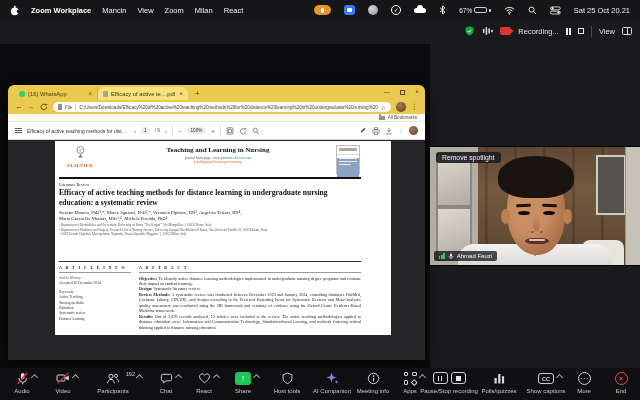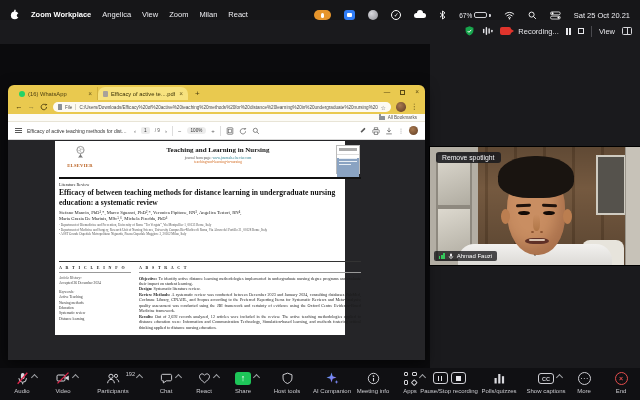--- a/index.html
+++ b/index.html
@@ -1,20 +1,20 @@
 <!DOCTYPE html>
 <html><head>
 <meta charset="utf-8">
 <style>
   html,body{margin:0;padding:0;background:#000;}
   #root{position:relative;width:640px;height:400px;background:#1a1a1d;overflow:hidden;
         font-family:"Liberation Sans","DejaVu Sans",sans-serif;-webkit-font-smoothing:antialiased;}
   .abs{position:absolute;}
   
-  #menubar{left:0;top:0;width:640px;height:20px;background:#161618;display:flex;align-items:flex-end;
+  #menubar{left:0;top:0;width:640px;height:20px;background:#161618;display:flex;align-items:center;
            color:#ececf0;font-size:7.5px;padding:0 10px;box-sizing:border-box;}
   .mb-left{display:flex;align-items:center;gap:11px;}
   .mb-app{font-weight:bold;color:#fff;}
   .mb-right{margin-left:auto;display:flex;align-items:center;gap:13px;}
   .pill-mic{width:17px;height:10px;border-radius:5px;background:#e6952c;display:flex;align-items:center;justify-content:center;}
   .pill-mic i{display:block;width:3px;height:5px;background:#fff;border-radius:1.5px;}
   .blue-app{width:11px;height:10px;border-radius:3px;background:#2f7cf6;display:flex;align-items:center;justify-content:center;}
   .blue-app i{display:block;width:5px;height:4px;background:#fff;border-radius:1px;}
   .gray-circ{width:10px;height:10px;border-radius:50%;background:radial-gradient(circle at 35% 35%,#d8d8dc,#8e8e94);}
   .chk{width:10px;height:10px;border-radius:50%;border:1px solid #fff;box-sizing:border-box;color:#fff;font-size:6px;line-height:8px;text-align:center;}
@@ -70,21 +70,21 @@
   .ham i{display:block;width:7px;height:1px;background:#5a5a5a;}
   #pdf-title{font-size:5px;color:#333;width:102px;white-space:nowrap;overflow:hidden;text-overflow:ellipsis;}
   .pg-chip{background:#ececec;border-radius:2px;font-size:4.8px;padding:1px 3px;color:#333;}
   .pg-g{font-size:6px;color:#5a5a5a;}
   .vsep{width:1px;height:10px;background:#ddd;}
   .zoom-chip{background:#ececec;border-radius:6px;font-size:4.6px;padding:1px 4px;color:#333;}
   .pdf-ic{width:8px;height:8px;}
   .spacer{flex:1;}
   #pdfcontent{height:220px;background:#252528;position:relative;}
   
-  #page{left:47px;top:1px;width:290px;height:194px;background:#fff;font-family:"Liberation Serif","DejaVu Serif",serif;color:#1a1a1a;}
+  #page{left:47px;top:1px;width:336px;height:194px;background:#fff;font-family:"Liberation Serif","DejaVu Serif",serif;color:#1a1a1a;}
   #jhead{left:4px;top:4px;width:302px;height:30px;}
   #elsevier{left:1px;top:0;width:40px;text-align:center;}
   #elsevier .wordmark{font-size:4.6px;font-weight:bold;letter-spacing:0.3px;color:#b85c1a;}
   #jcenter{left:44px;top:1px;width:230px;text-align:center;}
   #journal-title{font-size:7px;font-weight:bold;color:#141414;}
   .home-line{font-size:3.6px;margin-top:1.5px;color:#555;}
   .home-url{color:#2a7f8f;}
   .home-url2{color:#d2691e;font-size:3.6px;}
   #jcover{right:1px;top:0;width:24px;height:29px;border:0.5px solid #bbb;background:#fff;box-sizing:border-box;}
   #jcover .cov-top{height:6px;background:#fff;border-bottom:0.5px solid #ddd;padding:1px;}
@@ -153,21 +153,21 @@
 <div id="root">
 
   <div id="menubar" class="abs">
     <div class="mb-left">
       <svg width="10" height="11" viewBox="0 0 11 12">
         <circle cx="5.2" cy="7" r="4.2" fill="#fff"></circle>
         <circle cx="9.6" cy="7" r="2.1" fill="#161618"></circle>
         <rect x="4.6" y="0.6" width="1.6" height="3" rx="0.8" fill="#fff" transform="rotate(18 5.4 2)"></rect>
       </svg>
       <span class="mb-app">Zoom Workplace</span>
-      <span>Angelica</span>
+      <span>Mancin</span>
       <span>View</span>
       <span>Zoom</span>
       <span>Milan</span>
       <span>React</span>
     </div>
     <div class="mb-right">
       <span class="pill-mic">
           <i></i>
         </span>
       <span class="blue-app">
@@ -341,21 +341,21 @@
                 </div>
               <div class="cov-main">
                   <i></i>
                   <i></i>
                   <i style="width:55%"></i>
                 </div>
             </div>
           </div>
           <div class="black-rule abs"></div>
           <div id="section-label" class="abs">Literature Review</div>
-          <div id="paper-title" class="abs">Efficacy of between teaching methods for distance learning in undergraduate nursing education: a systematic review</div>
+          <div id="paper-title" class="abs">Efficacy of active teaching methods for distance learning in undergraduate nursing education: a systematic review</div>
           <div id="authors" class="abs">
             <div>Stefano Mancin, PhD¹,*, Marco Sguanci, PhD²,*, Veronica Pipitone, RN³, Angelica Testori, RN⁴,</div>
             <div>Maria Grazia De Marinis, MSc⁵,⁶, Michela Piredda, PhD⁶</div>
           </div>
           <div id="affils" class="abs">
             <div>¹ Department of Biomedicine and Prevention, University of Rome “Tor Vergata”, Via Montpellier 1, 00133 Rome, Italy</div>
             <div>² Department of Medicine and Surgery, Research Unit of Nursing Science, University Campus Bio-Medico di Roma, Via Alvaro del Portillo 21, 00128 Rome, Italy</div>
             <div>³ ASST Grande Ospedale Metropolitano Niguarda, Piazza Ospedale Maggiore 3, 20162 Milan, Italy</div>
           </div>
           <div id="cols" class="abs">

